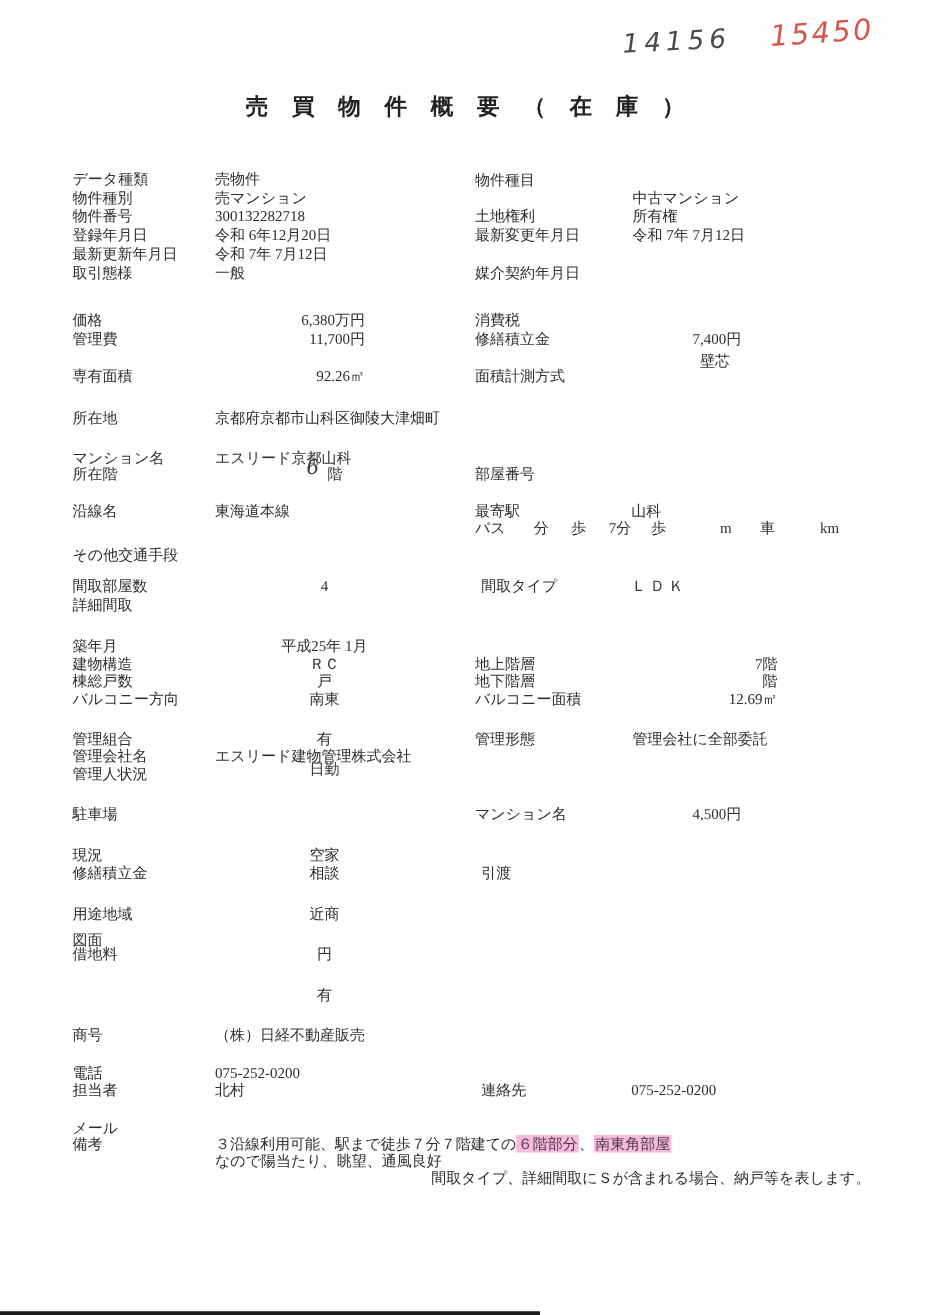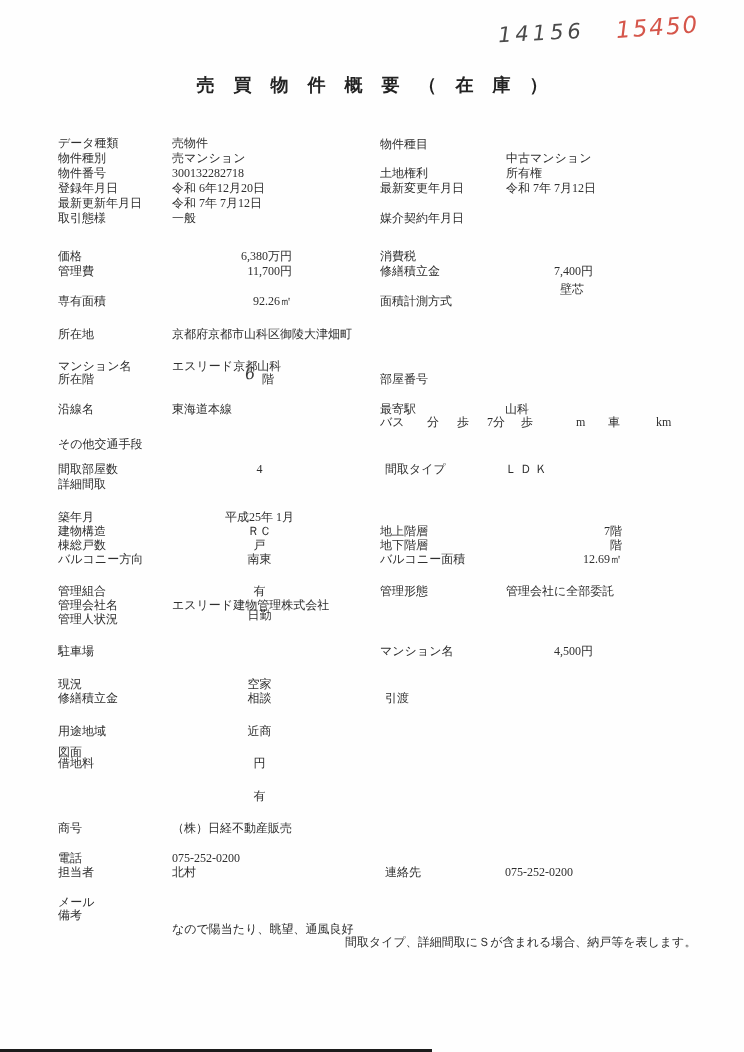--- a/index.html
+++ b/index.html
@@ -218,19 +218,20 @@
 
   <span class="t lbl" style="top:865px">担当者</span>
   <span class="t lv-l" style="top:865px">北村</span>
   <span class="t rl2" style="top:865px">連絡先</span>
   <span class="t rv-l2" style="top:865px">075-252-0200</span>
 
   <span class="t lbl" style="top:895px">メール</span>
   <span class="t lv-l" style="top:895px"></span>
 
   <span class="t lbl" style="top:908px">備考</span>
+  <span class="t lv-l" style="top:908px"><span>３沿線利用可能、駅まで徒歩７分７階建ての</span><span class="hl">６階部分</span><span>、</span><span class="hl">南東角部屋</span></span>
   <span class="t lv-l" style="top:922px">なので陽当たり、眺望、通風良好</span>
 
   <span class="t" style="top:935px;left:345px">間取タイプ、詳細間取にＳが含まれる場合、納戸等を表します。</span>
 
   <div class="scan-edge"></div>
 
 </div>
 
 </body></html>

